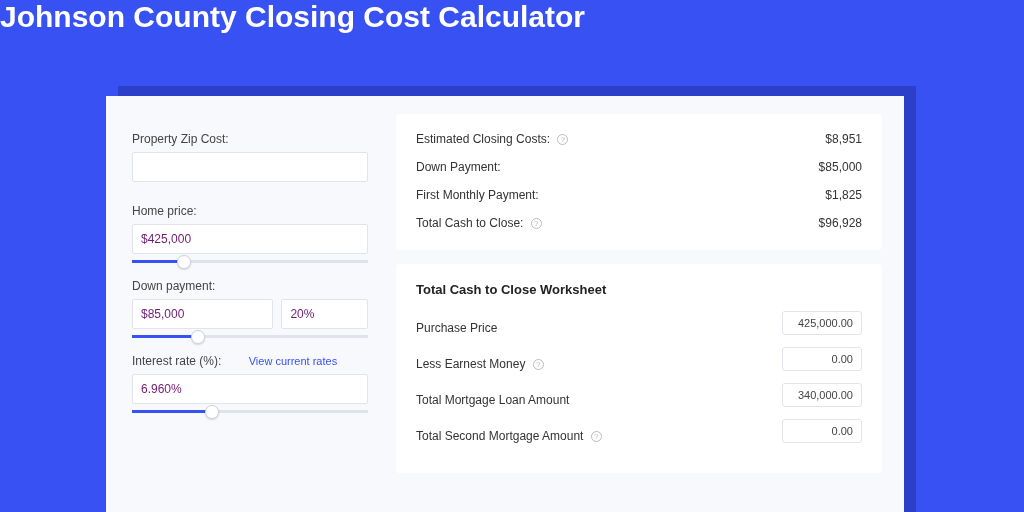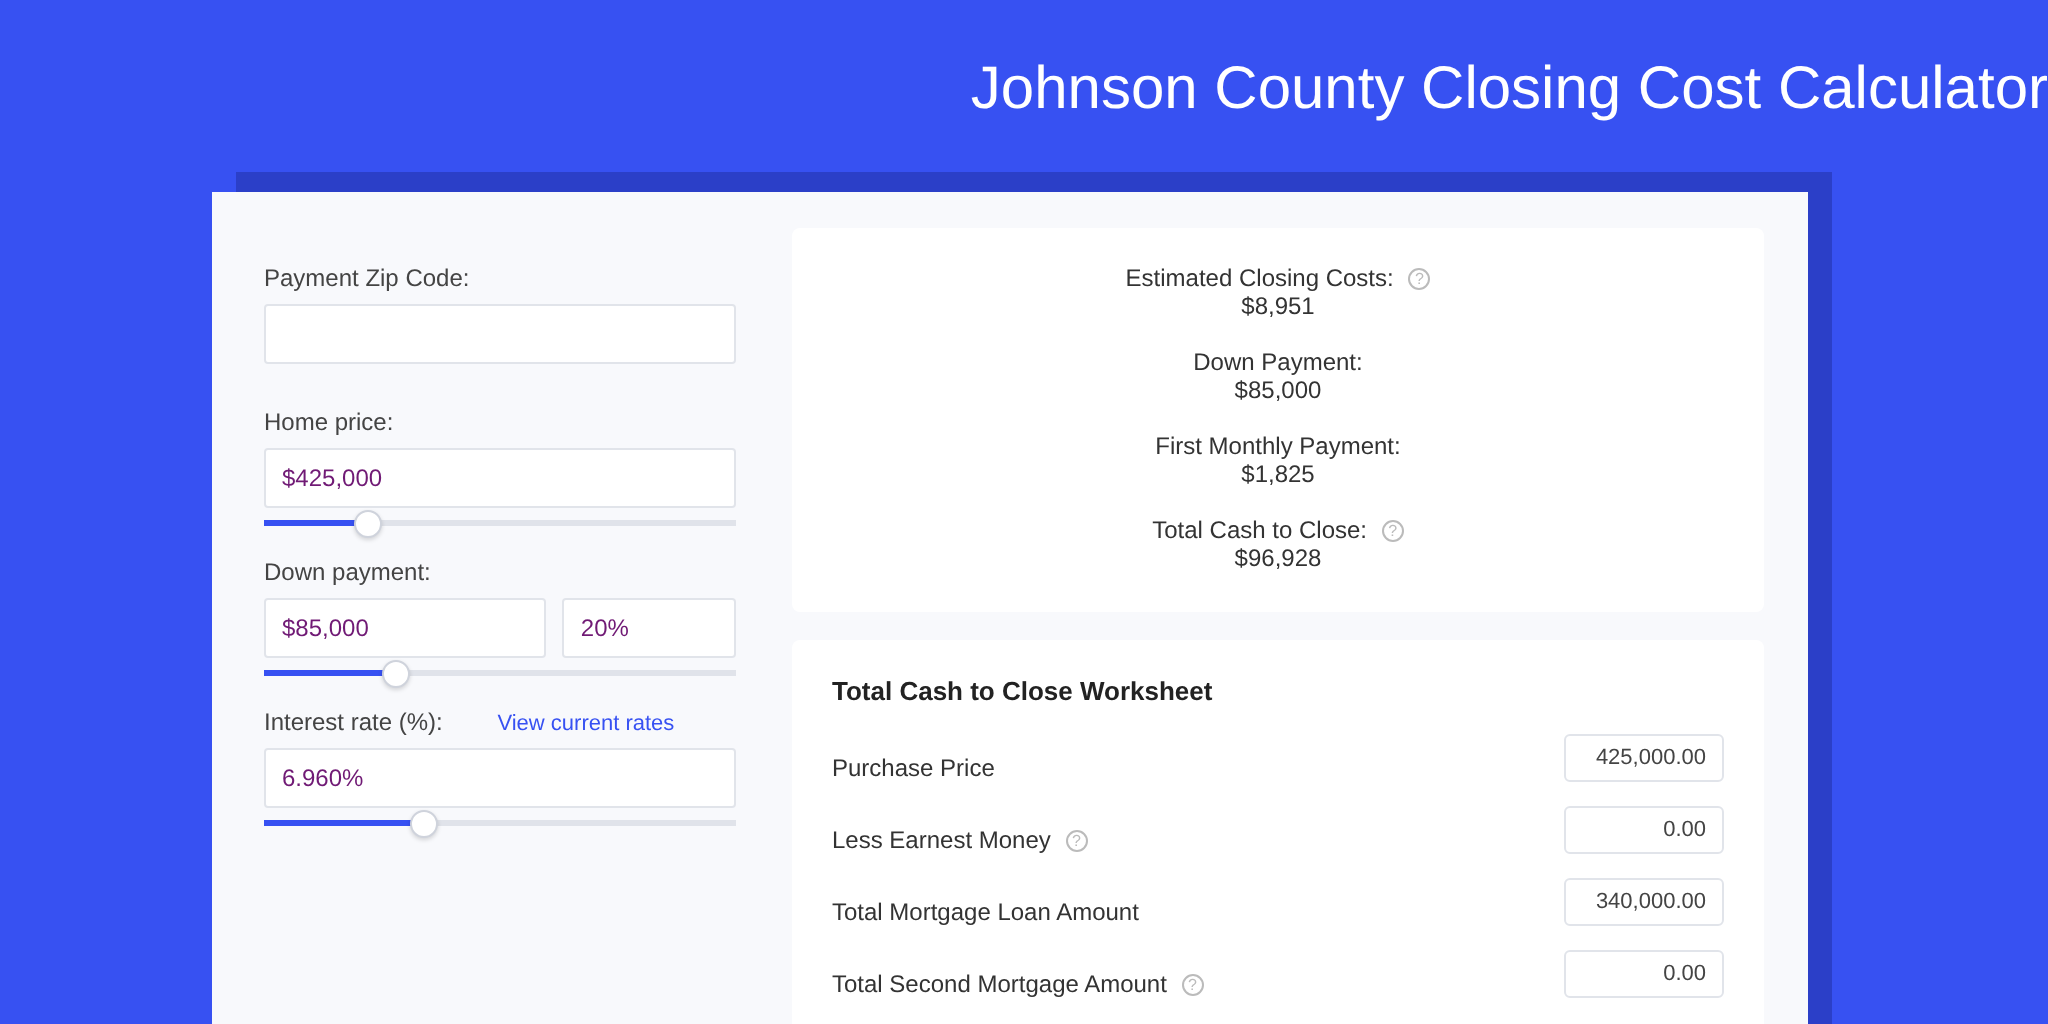--- a/index.html
+++ b/index.html
@@ -4,24 +4,23 @@
 <style>
   * { box-sizing: border-box; margin: 0; padding: 0; }
   html, body { width: 1024px; height: 512px; overflow: hidden; }
   body {
     background: #3751f2;
     font-family: -apple-system, BlinkMacSystemFont, "Segoe UI", Arial, sans-serif;
     color: #222;
   }
   .page-title {
     color: #fff;
-    text-align: right;
+    text-align: left;
     font-size: 30px;
-    font-weight: 400;
-    padding-top: 28px;
+    font-weight: 700;
   }
   .card-shadow {
     position: absolute;
     top: 86px;
     left: 118px;
     width: 798px;
     height: 430px;
     background: #2b3fc8;
   }
   .card {
@@ -95,21 +94,20 @@
     font-weight: 700;
     margin-bottom: 14px;
   }
   .summary-row {
     display: flex;
     justify-content: space-between;
     font-size: 12px;
     color: #333;
     margin-bottom: 14px;
     align-items: center;
-    flex-direction: column;
   }
   .summary-row.bold { font-weight: 400; margin-bottom: 2px; }
   .info {
     display: inline-block;
     width: 11px; height: 11px;
     border: 1px solid #bbb;
     border-radius: 50%;
     font-size: 8px;
     line-height: 10px;
     text-align: center;
@@ -141,21 +139,21 @@
 </head>
 <body>
 
 <h1 class="page-title">Johnson County Closing Cost Calculator</h1>
 
 <div class="card-shadow"></div>
 
 <div class="card">
   <div class="left">
 
-    <div class="lbl">Payment Zip Code:</div>
+    <div class="lbl">Property Zip Cost:</div>
     <div class="input-wrap">
       <input class="input-field" value="" style="">
     </div>
     <div style="height:16px"></div>
 
     <div class="lbl">Home price:</div>
     <div class="input-wrap">
       <input class="input-field" value="$425,000" style="">
     </div>
     <div class="slider-track">

